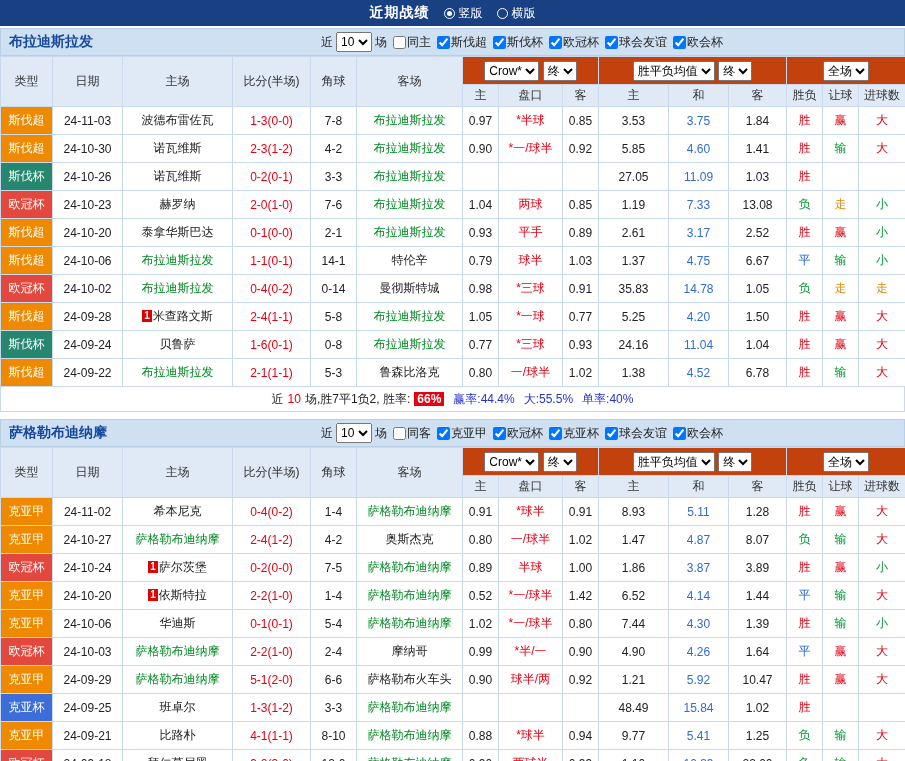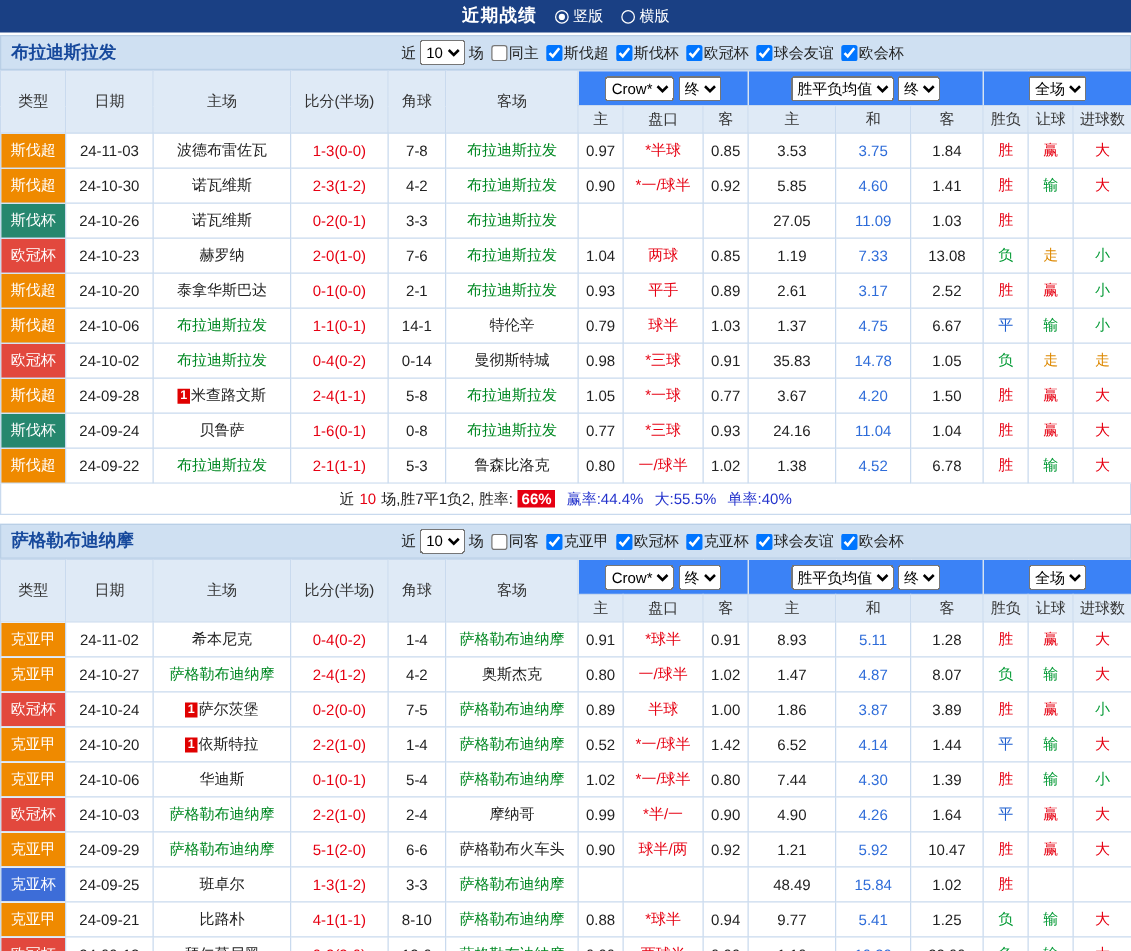--- a/index.html
+++ b/index.html
@@ -19,21 +19,21 @@
   .team-name{margin-left:8px;font-size:14px;font-weight:bold;color:var(--teamtitle,#17499c)}
   .filters{position:absolute;left:320px;top:0;height:100%;display:flex;align-items:center;gap:3px;white-space:nowrap}
   .filters select{height:20px;font-size:12px}
   .chk{display:inline-flex;align-items:center;margin-left:3px;cursor:pointer}
   .chk input{margin:0 1px 0 0;width:13px;height:13px}
   table{width:905px;border-collapse:collapse;table-layout:fixed}
   th,td{border:1px solid var(--grid,#c9daee);text-align:center;overflow:hidden;white-space:nowrap;padding:0}
   thead th{background:var(--headbg,#dfeaf6);font-weight:normal;color:#333}
   tr.hrow1 th{height:27px}
   tr.hrow2 th{height:21px}
-  th.selcell{background:#3b82f6}
+  th.selcell{background:#c2410c}
   th.selcell select{height:20px;font-size:12px;max-width:118px}
   tbody td{height:27px;background:#fff}
   td.league{color:#fff}
   td.score,td.line{color:var(--red,#e60012)}
   td.mid{color:var(--avgblue,#2e6cd9)}
   .card{display:inline-block;background:#e00000;color:#fff;font-size:10px;line-height:12px;
         padding:0 2px;margin-right:1px;font-weight:bold;vertical-align:1px}
   .summary{height:24px;border:1px solid var(--grid,#c9daee);border-top:none;background:#fff;
            display:flex;align-items:center;justify-content:center;gap:4px}
   .badge-rate{background:var(--red,#e60012);color:#fff;padding:0 3px;font-weight:bold}
@@ -261,21 +261,21 @@
         <tr class="match-row">
     <td class="league" style="background: rgb(239, 138, 0);">斯伐超</td>
     <td class="date">24-09-28</td>
     <td class="team"><span class="card">1</span><span>米查路文斯</span></td>
     <td class="score">2-4(1-1)</td>
     <td class="corners">5-8</td>
     <td class="team"><span style="color: rgb(0, 136, 34);">布拉迪斯拉发</span></td>
     <td class="odd">1.05</td>
     <td class="line">*一球</td>
     <td class="odd">0.77</td>
-    <td class="avg">3.67</td>
+    <td class="avg">5.25</td>
     <td class="avg mid">4.20</td>
     <td class="avg">1.50</td>
     <td class="res" style="color: rgb(230, 0, 18);">胜</td>
     <td class="res" style="color: rgb(230, 0, 18);">赢</td>
     <td class="res" style="color: rgb(230, 0, 18);">大</td>
   </tr>
         <tr class="match-row">
     <td class="league" style="background: rgb(38, 135, 110);">斯伐杯</td>
     <td class="date">24-09-24</td>
     <td class="team"><span>贝鲁萨</span></td>

